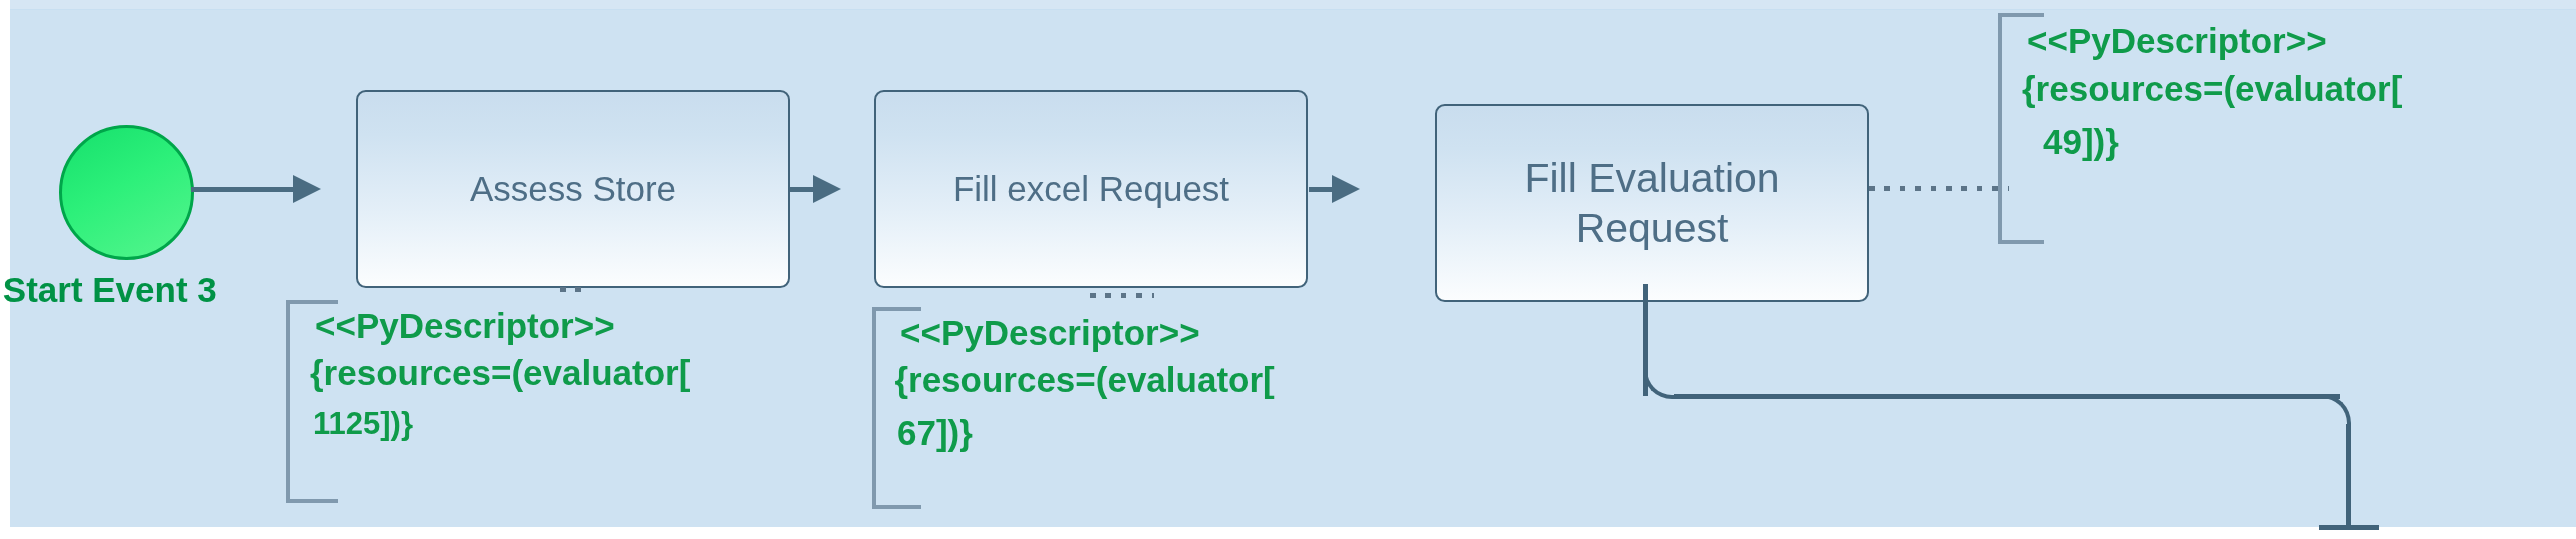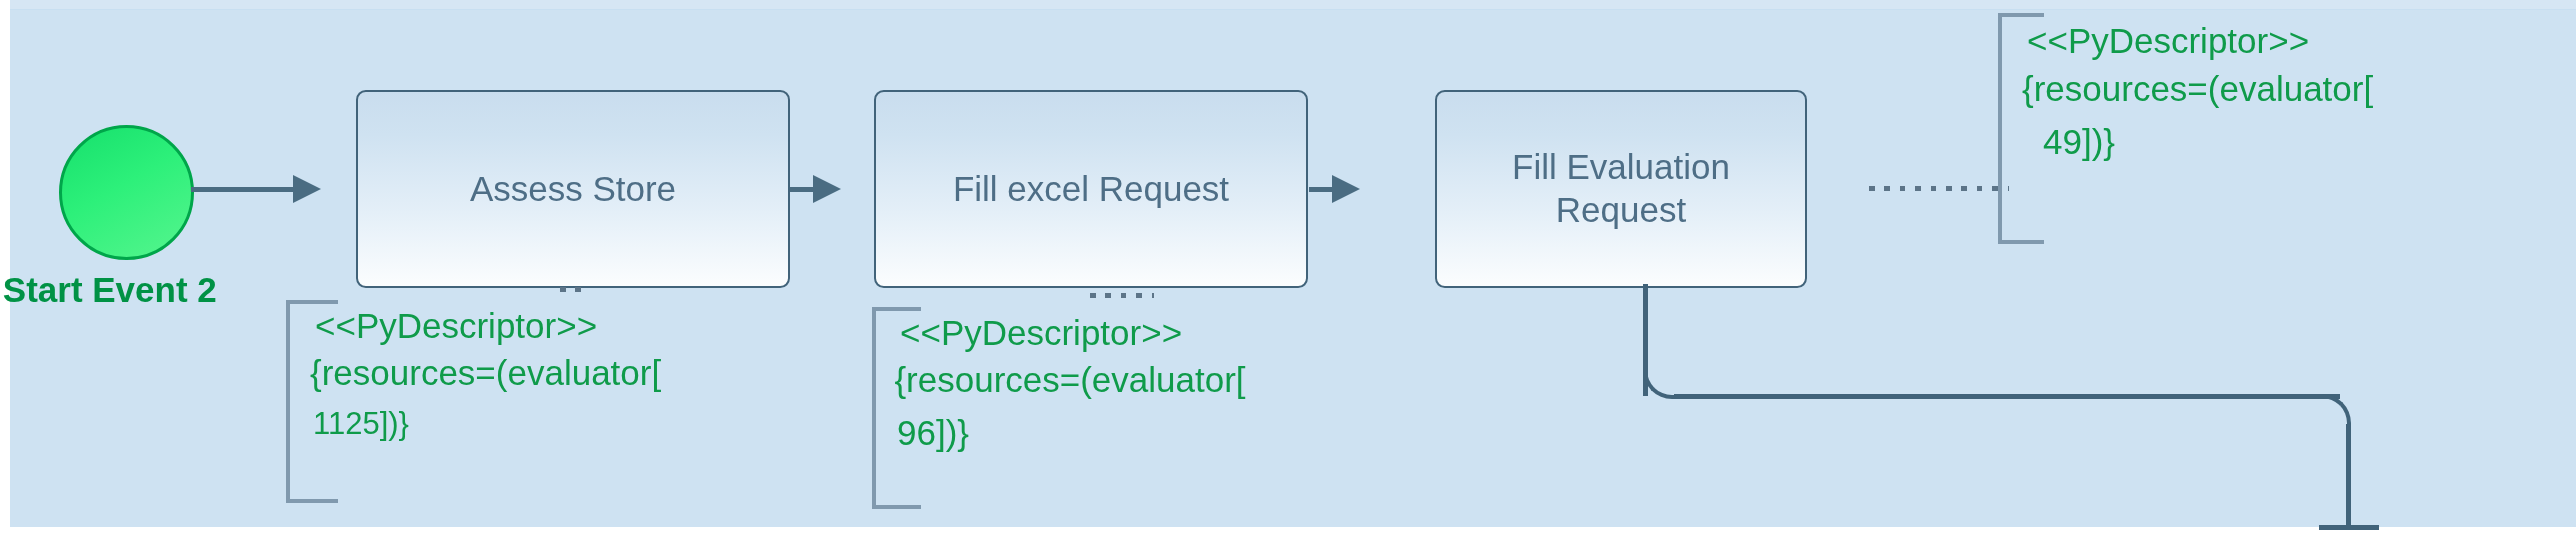--- a/index.html
+++ b/index.html
@@ -134,52 +134,52 @@
     border: 4.9px solid #8099ae;
     border-right: none;
     box-sizing: border-box;
     background: transparent;
   }
   .anno-text {
     position: absolute;
     color: #0f9b4a;
     white-space: pre;
     line-height: 1.16;
-    font-weight: normal;
+    font-weight: bold;
   }
 </style>
 </head>
 <body>
 
 <div id="canvas">
 
   <div id="diagram-bg"></div>
   <div id="bg-topband"></div>
 
   <div class="start-event" style="left:59px; top:125px; width:135px; height:135px;"></div>
-  <div class="start-label" style="left:2.8px; top:270px; font-size:35px;">Start Event 2</div>
+  <div class="start-label" style="left:2.8px; top:270px; font-size:35px;">Start Event 3</div>
 
   <div class="seq-line" style="left:191px; top:187px; width:105px;"></div>
   <div class="arrow-head" style="left:293px; top:175px;"></div>
 
   <div class="task" style="left:356px; top:90px; width:434px; height:198px; font-size:35px;">
     <span>Assess Store</span>
   </div>
 
   <div class="seq-line" style="left:790px; top:187px; width:31px;"></div>
   <div class="arrow-head" style="left:813px; top:175px;"></div>
 
   <div class="task" style="left:874px; top:90px; width:434px; height:198px; font-size:35px;">
     <span>Fill excel Request</span>
   </div>
 
   <div class="seq-line" style="left:1309px; top:187px; width:32px;"></div>
   <div class="arrow-head" style="left:1332px; top:175px;"></div>
 
-  <div class="task" style="left:1435px; top:90px; width:372px; height:198px; font-size:35px; white-space:pre-line;">
+  <div class="task" style="left:1435px; top:104px; width:434px; height:198px; font-size:41px; white-space:pre-line;">
     <span>Fill Evaluation
 Request</span>
   </div>
 
   <div class="v-line" style="left:1643px; top:284px; height:112px;"></div>
   <div class="corner corner-bl" style="left:1643px; top:363px; width:36px; height:36px;"></div>
   <div class="h-line" style="left:1674px; top:394px; width:666px;"></div>
   <div class="corner corner-tr" style="left:2312px; top:394px; width:39px; height:39px;"></div>
   <div class="v-line" style="left:2346px; top:424px; height:105px;"></div>
   <div class="end-tick" style="left:2319px; top:525px; width:60px;"></div>
@@ -192,21 +192,21 @@
     <div class="anno-bracket" style="width:52px; height:203px;"></div>
     <div class="anno-text" style="left:29px; top:5.6px; font-size:35px;">&lt;&lt;PyDescriptor&gt;&gt;</div>
     <div class="anno-text" style="left:24px; top:53px; font-size:35px;">{resources=(evaluator[</div>
     <div class="anno-text" style="left:27px; top:106px; font-size:31px;">1125])}</div>
   </div>
 
   <div class="anno" style="left:872px; top:307px; width:518px; height:202px;">
     <div class="anno-bracket" style="width:49px; height:202px;"></div>
     <div class="anno-text" style="left:28px; top:5.6px; font-size:35px;">&lt;&lt;PyDescriptor&gt;&gt;</div>
     <div class="anno-text" style="left:22.4px; top:53px; font-size:35px;">{resources=(evaluator[</div>
-    <div class="anno-text" style="left:25px; top:106px; font-size:35px;">96])}</div>
+    <div class="anno-text" style="left:25px; top:106px; font-size:35px;">67])}</div>
   </div>
 
   <div class="anno" style="left:1998px; top:12.6px; width:560px; height:231px;">
     <div class="anno-bracket" style="width:46px; height:231px;"></div>
     <div class="anno-text" style="left:29px; top:8.4px; font-size:35px;">&lt;&lt;PyDescriptor&gt;&gt;</div>
     <div class="anno-text" style="left:24px; top:56px; font-size:35px;">{resources=(evaluator[</div>
     <div class="anno-text" style="left:27px; top:109px; font-size:35px;margin-left:18px;">49])}</div>
   </div>
 
 </div>

